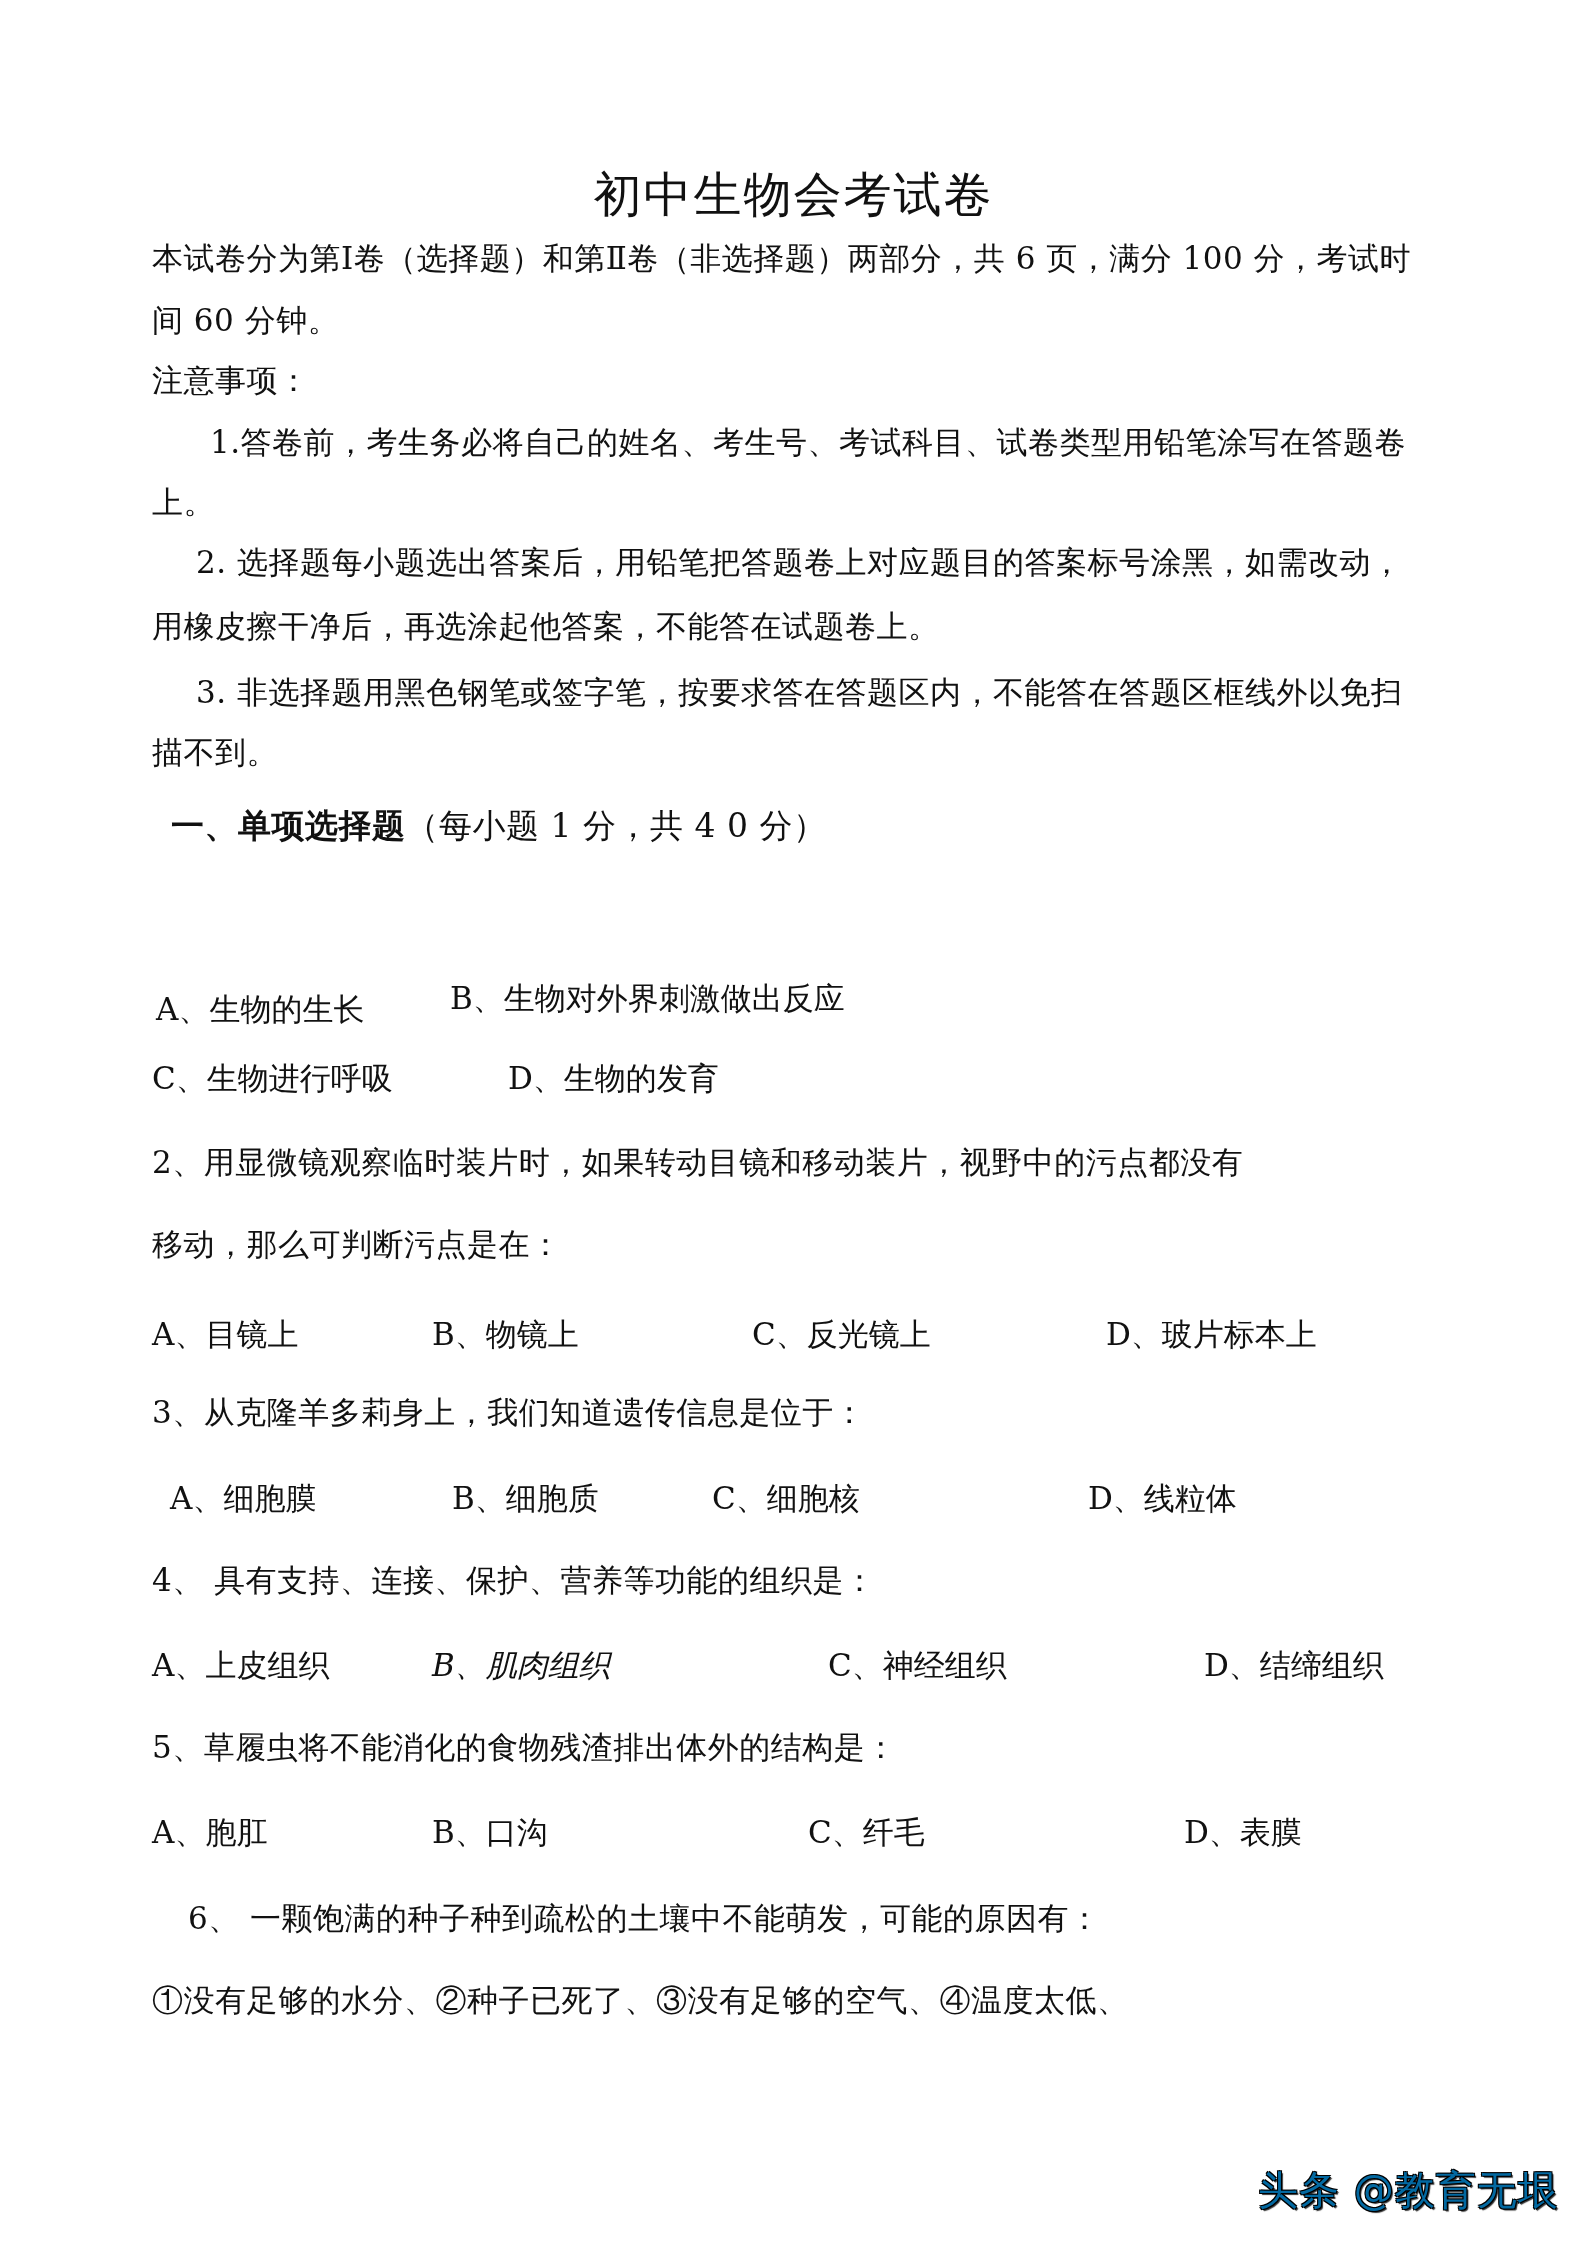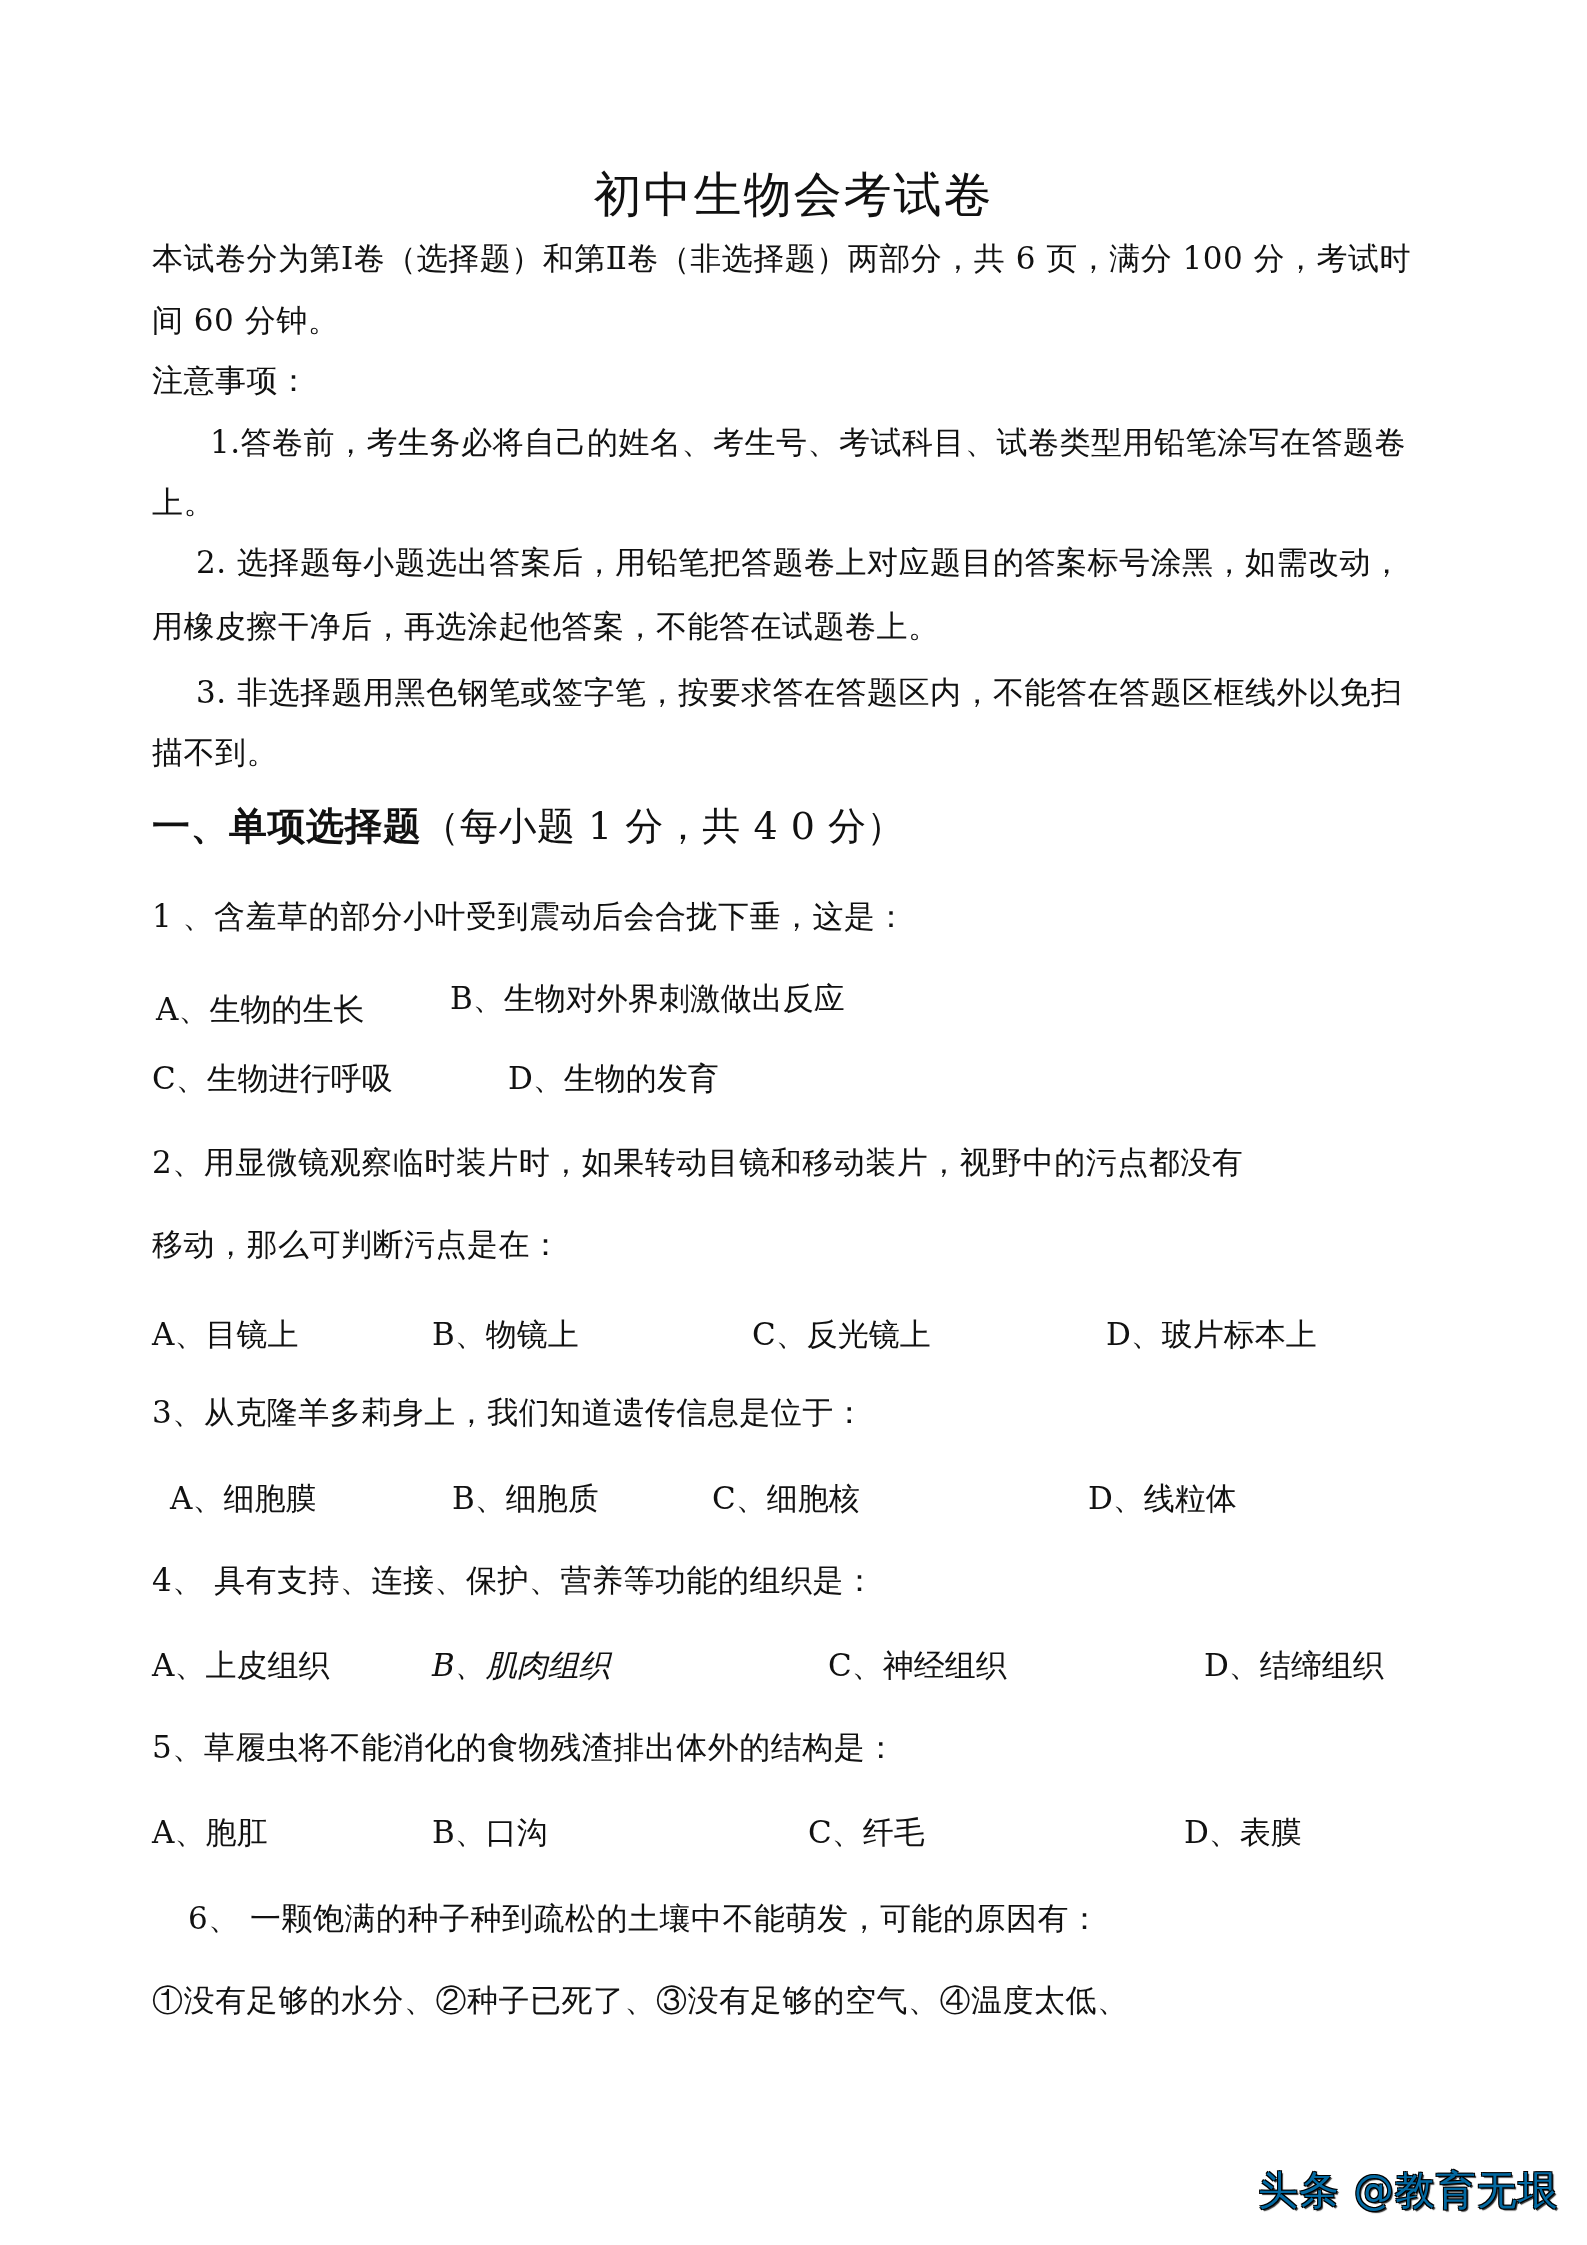--- a/index.html
+++ b/index.html
@@ -35,22 +35,23 @@
       left: 0;
       width: 1587px;
       top: 164px;
       text-align: center;
       font-size: 48px;
       line-height: 60px;
       letter-spacing: 2px;
       font-weight: normal;
     }
     .section {
-      font-size: 38px;
+      font-size: 33px;
       font-weight: bold;
+      margin-left: 19px;
     }
     .section .sub {
       font-weight: normal;
     }
     .opt {
       position: absolute;
       white-space: nowrap;
       font-size: 31px;
       line-height: 40px;
     }
@@ -85,21 +86,20 @@
   <div class="line" style="top:542px; left:196px;">2. 选择题每小题选出答案后，用铅笔把答题卷上对应题目的答案标号涂黑，如需改动，</div>
   <div class="line" style="top:606px;">用橡皮擦干净后，再选涂起他答案，不能答在试题卷上。</div>
 
   <div class="line" style="top:672px; left:196px;">3. 非选择题用黑色钢笔或签字笔，按要求答在答题区内，不能答在答题区框线外以免扫</div>
   <div class="line" style="top:732px;">描不到。</div>
 
   <div class="line section" style="top:806px;">
     <span>一、单项选择题</span><span class="sub">（每小题 1 分，共 4 0 分）</span>
   </div>
 
-  <div class="line" style="top:896px;">1 、含羞草的部分小叶受到震动后会合拢下垂，这是：</div>
   <div class="opt" style="top:978px; left:156px;margin-top:11px;">A、生物的生长</div>
   <div class="opt" style="top:978px; left:450px;">B、生物对外界刺激做出反应</div>
   <div class="opt" style="top:1058px; left:152px;">C、生物进行呼吸</div>
   <div class="opt" style="top:1058px; left:508px;">D、生物的发育</div>
 
   <div class="line" style="top:1142px;">2、用显微镜观察临时装片时，如果转动目镜和移动装片，视野中的污点都没有</div>
   <div class="line" style="top:1224px;">移动，那么可判断污点是在：</div>
   <div class="opt" style="top:1314px; left:152px;">A、目镜上</div>
   <div class="opt" style="top:1314px; left:432px;">B、物镜上</div>
   <div class="opt" style="top:1314px; left:752px;">C、反光镜上</div>

